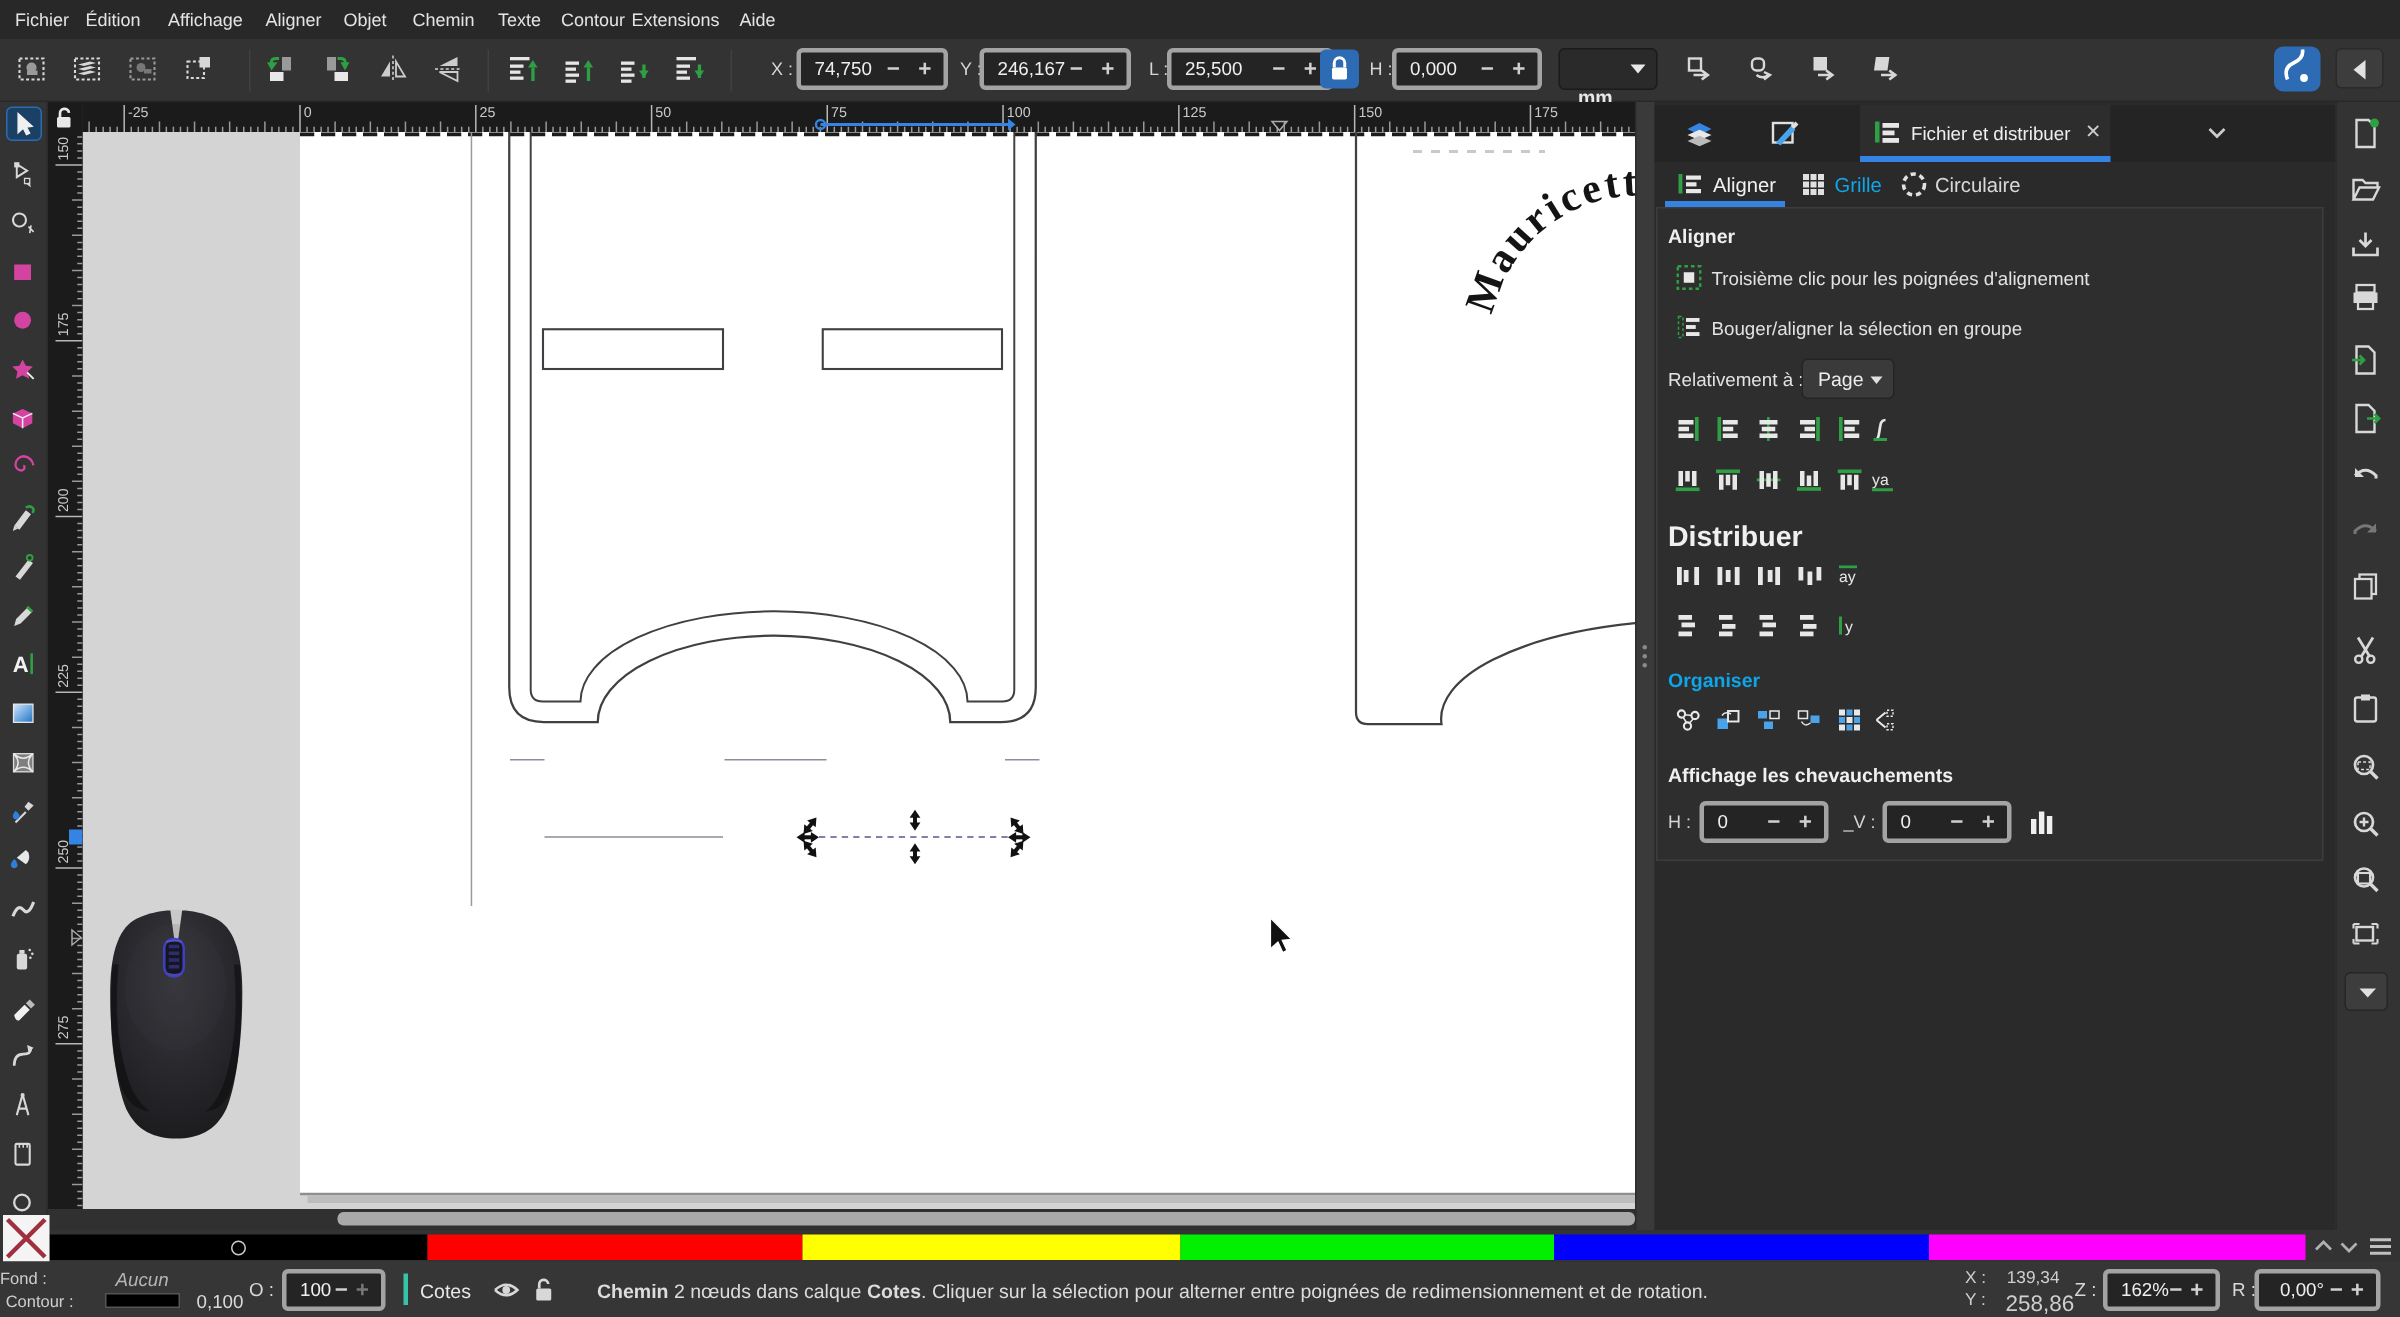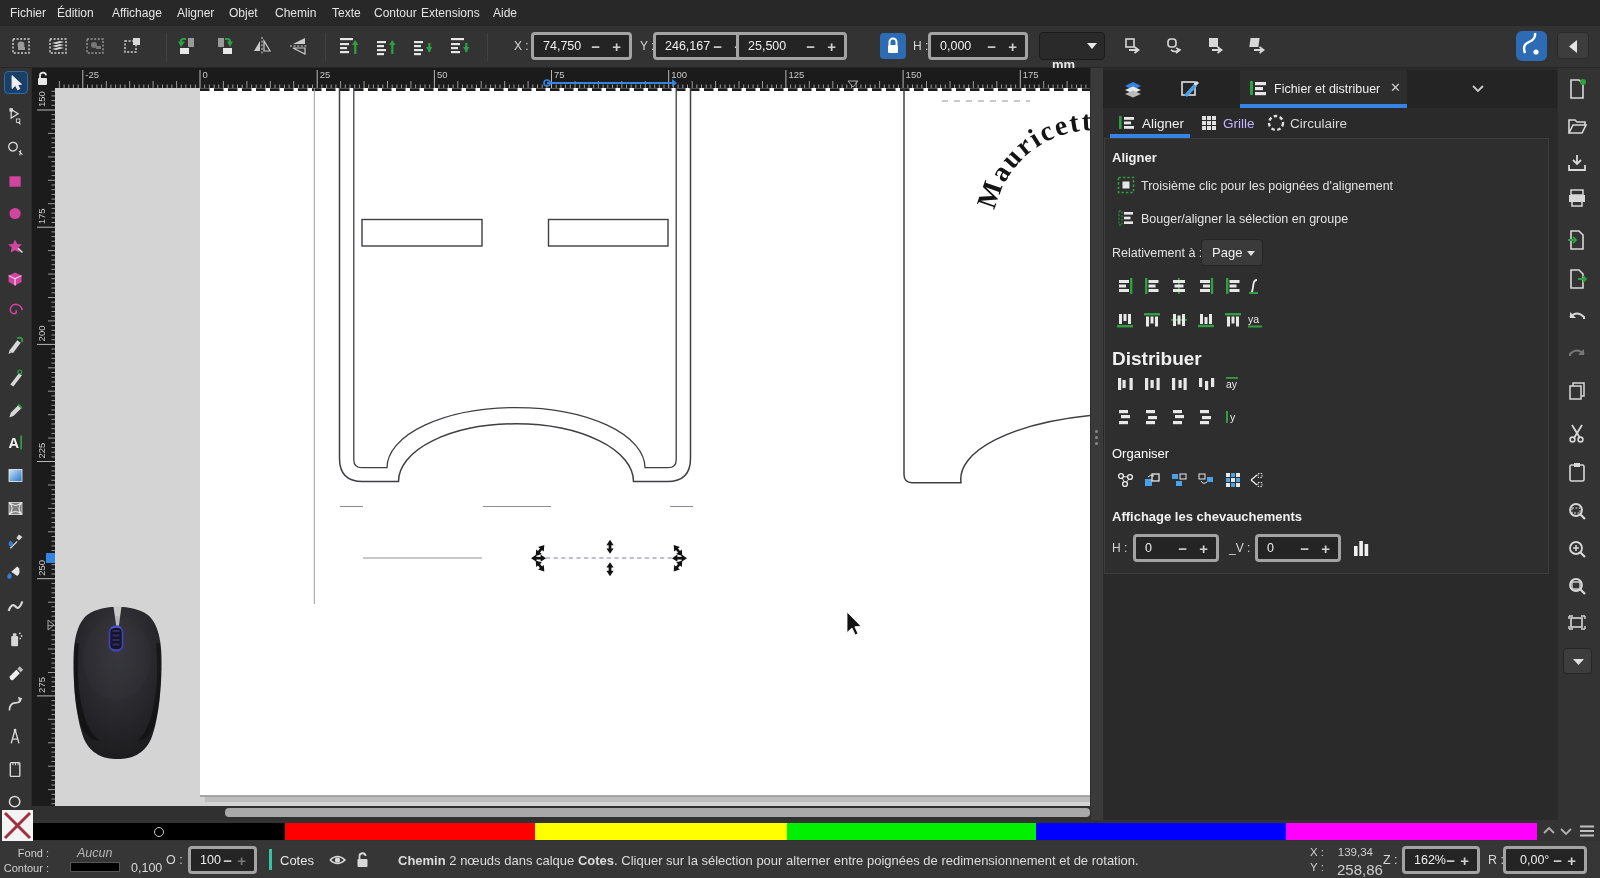--- a/index.html
+++ b/index.html
@@ -130,21 +130,21 @@
     <span class="m">−</span>
     <span class="p">+</span>
   </div>
 <div class="ab lbl" style="left:640px;top:39px">Y :</div>
 <div class="spin" style="left:653px;top:32px;width:101px;height:28px">
     <span class="val">246,167</span>
     <span class="m">−</span>
     <span class="p">+</span>
   </div>
 <div class="ab lbl" style="left:766px;top:39px">L :</div>
-<div class="spin" style="left:736px;top:32px;width:111px;height:28px">
+<div class="spin" style="left:778px;top:32px;width:111px;height:28px">
     <span class="val">25,500</span>
     <span class="m">−</span>
     <span class="p">+</span>
   </div>
 <div class="ab" style="left:880px;top:33px;width:26px;height:26px;background:#2d6cb4;border-radius:4px"><svg width="26" height="26" viewBox="0 0 26 26" style="">
       <rect x="8" y="12" width="10" height="8" rx="1.2" fill="#ffffff"></rect>
       <path d="M9.5 12 v-3 a3.5 3.5 0 0 1 7 0 v3" fill="none" stroke="#ffffff" stroke-width="2"></path>
     </svg></div>
 <div class="ab lbl" style="left:913px;top:39px">H :</div>
 <div class="spin" style="left:928px;top:32px;width:100px;height:28px">
@@ -861,21 +861,21 @@
         <rect x="12" y="2" width="4" height="4"></rect>
         <rect x="2" y="7" width="4" height="4"></rect>
         <rect x="7" y="7" width="4" height="4"></rect>
         <rect x="12" y="7" width="4" height="4"></rect>
         <rect x="2" y="12" width="4" height="4"></rect>
         <rect x="7" y="12" width="4" height="4"></rect>
         <rect x="12" y="12" width="4" height="4"></rect>
       </g>
     </svg>
   </div>
-<div class="ab" style="left:1223px;top:116px;font-size:13.5px;color:#c4b5fd">Grille</div>
+<div class="ab" style="left:1223px;top:116px;font-size:13.5px;color:#0ea5e9">Grille</div>
 <div class="icbtn" style="left:1267px;top:114px;width:18px;height:18px">
     <svg width="18" height="18" viewBox="0 0 18 18" style="">
       <circle cx="9" cy="9" r="7" fill="none" stroke="#e0e0e0" stroke-width="2.4" stroke-dasharray="3.5 2.6"></circle>
     </svg>
   </div>
 <div class="ab" style="left:1290px;top:116px;font-size:13.5px;color:#d8d8d8">Circulaire</div>
 <div class="ab" style="left:1112px;top:150px;font-size:13px;font-weight:bold;color:#f0f0f0">Aligner</div>
 <div class="icbtn" style="left:1117px;top:176px;width:18px;height:18px">
     <svg width="18" height="18" viewBox="0 0 18 18" style="">
       <rect x="1.5" y="1.5" width="15" height="15" fill="none" stroke="#2ea043" stroke-width="1.6" stroke-dasharray="2.4 2"></rect>
@@ -1051,21 +1051,21 @@
       <rect x="4" y="7" width="9" height="3.2" fill="#e8e8e8"></rect>
       <rect x="2" y="12" width="9" height="3.2" fill="#e8e8e8"></rect>
     </svg>
   </div>
 <div class="icbtn" style="left:1225px;top:409px;width:17px;height:16px">
     <svg width="17" height="16" viewBox="0 0 17 16" style="">
       <text x="5" y="12" font-size="10.5" font-family="Liberation Sans" fill="#e8e8e8">y</text>
       <rect x="1" y="2" width="2" height="12" fill="#2ea043"></rect>
     </svg>
   </div>
-<div class="ab" style="left:1112px;top:446px;font-size:13px;font-weight:normal;color:#ffffff">Organiser</div>
+<div class="ab" style="left:1112px;top:446px;font-size:13px;font-weight:bold;color:#0ea5e9">Organiser</div>
 <div class="icbtn" style="left:1117px;top:472px;width:17px;height:17px">
     <svg width="17" height="17" viewBox="0 0 17 17" style="">
       <circle cx="4" cy="4" r="2.4" fill="none" stroke="#e8e8e8" stroke-width="1.4"></circle>
       <circle cx="13" cy="5" r="2.4" fill="none" stroke="#e8e8e8" stroke-width="1.4"></circle>
       <circle cx="8" cy="12" r="2.4" fill="none" stroke="#e8e8e8" stroke-width="1.4"></circle>
       <path d="M5 6 L7.5 10 M12 7 L9 10.5 M6 4.5 L11 5" stroke="#e8e8e8"></path>
     </svg>
   </div>
 <div class="icbtn" style="left:1144px;top:472px;width:17px;height:17px">
     <svg width="17" height="17" viewBox="0 0 17 17" style="">
@@ -1240,21 +1240,21 @@
 <div class="ab" style="left:1541px;top:824px"><svg width="16" height="14" viewBox="0 0 16 14" style="">
       <path d="M3 9 l5 -5 l5 5" fill="none" stroke="#b0b0b0" stroke-width="1.8"></path>
     </svg></div>
 <div class="ab" style="left:1558px;top:824px"><svg width="16" height="14" viewBox="0 0 16 14" style="">
       <path d="M3 5 l5 5 l5 -5" fill="none" stroke="#b0b0b0" stroke-width="1.8"></path>
     </svg></div>
 <div class="ab" style="left:1578px;top:823px"><svg width="18" height="16" viewBox="0 0 18 16" style="">
       <path d="M2 3.5 h14 M2 8 h14 M2 12.5 h14" stroke="#c0c0c0" stroke-width="2"></path>
     </svg></div>
 <div class="" style="position:absolute;left:0px;top:841px;width:1600px;height:37px;background:#363636;"></div>
-<div class="ab" style="left:0px;top:847px;width:49px;text-align:right;font-size:11px;color:#cfcfcf">Fond :</div>
+<div class="ab" style="left:0px;top:847px;width:49px;text-align:left;font-size:11px;color:#cfcfcf">Fond :</div>
 <div class="ab" style="left:0px;top:862px;width:49px;text-align:right;font-size:11px;color:#cfcfcf">Contour :</div>
 <div class="ab" style="left:77px;top:846px;font-size:12.5px;font-style:italic;color:#b5b5b5">Aucun</div>
 <div class="" style="position:absolute;left:70px;top:862px;width:50px;height:10px;background:#000000;border:1px solid #555;"></div>
 <div class="ab" style="left:131px;top:861px;font-size:12.5px;color:#d8d8d8">0,100</div>
 <div class="ab" style="left:166px;top:853px;font-size:12.5px;color:#d8d8d8">O :</div>
 <div class="spin" style="left:188px;top:846px;width:69px;height:28px;font-size:12.5px">
     <span class="val">100</span>
     <span class="m" style="right:22px">−</span>
     <span class="p" style="color:#777">+</span>
   </div>

